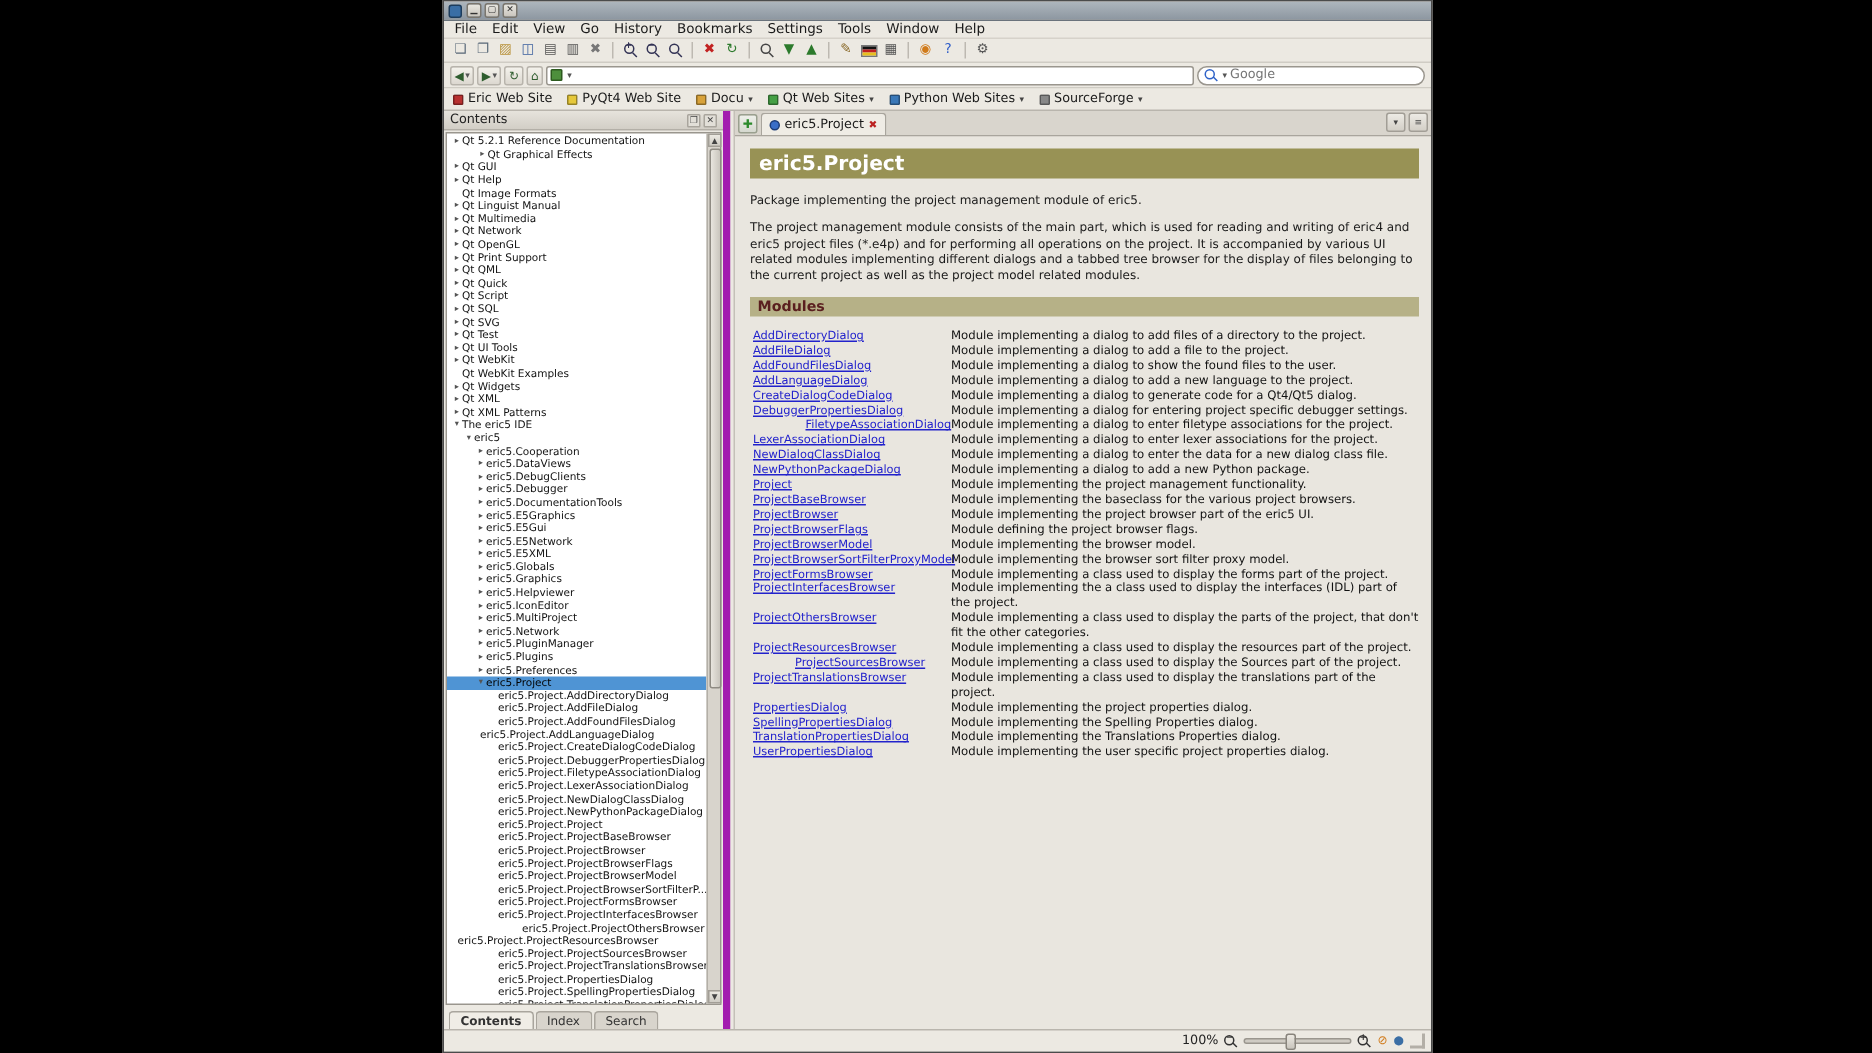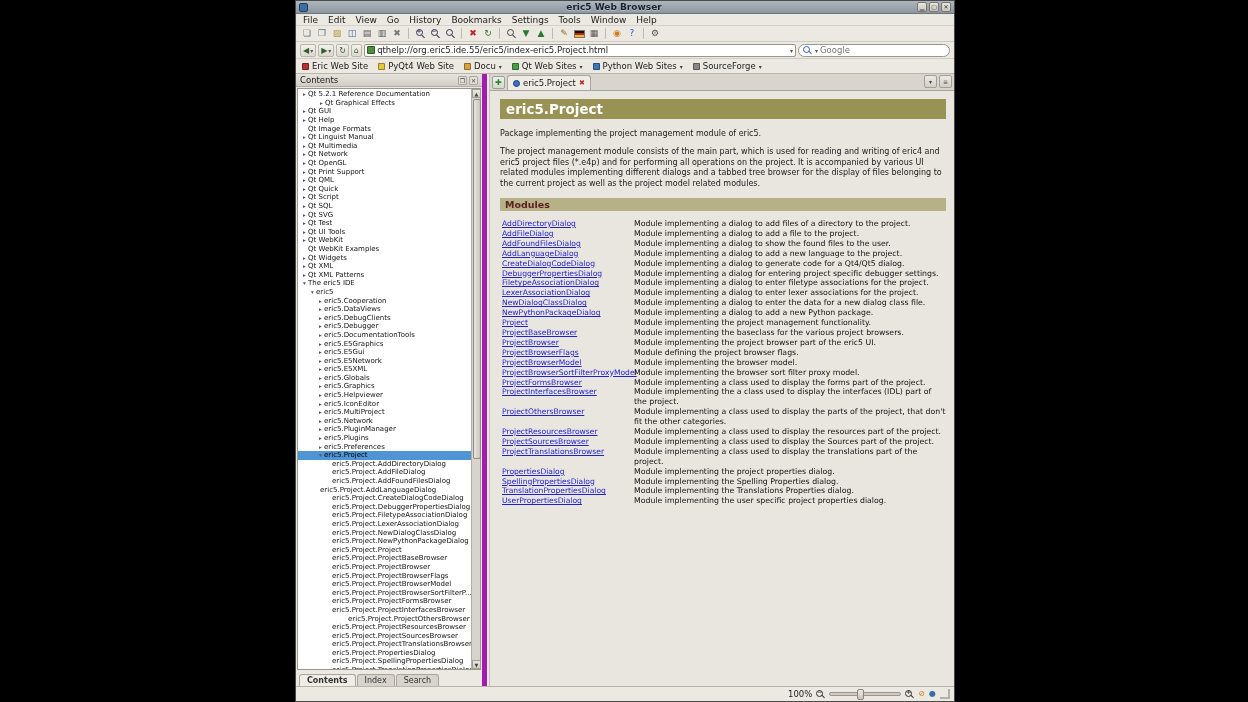--- a/index.html
+++ b/index.html
@@ -121,21 +121,20 @@
   .resize-grip{width:10px;height:10px;border-right:2px solid #b3afa7;border-bottom:2px solid #b3afa7}
 </style>
 </head>
 <body>
 
 <div id="screen">
   <div id="window">
 
     <div class="titlebar">
       <span class="win-icon"></span>
-      <span class="title">eric5 Web Browser</span>
       <span class="win-btns">
         <span class="wbtn">▁</span>
         <span class="wbtn">▢</span>
         <span class="wbtn">✕</span>
       </span>
     </div>
 
     <div class="menubar">
         <span class="menu-item">File</span>
         <span class="menu-item">Edit</span>
@@ -243,21 +242,20 @@
           <span class="nav-caret">▾</span>
         </span>
       <span class="nav-btn">
           <span>↻</span>
         </span>
       <span class="nav-btn">
           <span>⌂</span>
         </span>
       <span class="url-field">
         <span class="url-favicon"></span>
-        <input value="qthelp://org.eric5.ide.55/eric5/index-eric5.Project.html" style="">
         <span class="nav-caret">▾</span>
       </span>
       <span class="search-field">
         <span class="mag"></span>
         <span class="nav-caret">▾</span>
         <input placeholder="Google" style="">
       </span>
     </div>
 
     <div class="bmrow">
@@ -541,21 +539,21 @@
                 <span class="tree-label">eric5.Project.ProjectFormsBrowser</span>
               </div>
               <div class="tree-row" style="padding-left: 27px;">
                 <span class="arrow"></span>
                 <span class="tree-label">eric5.Project.ProjectInterfacesBrowser</span>
               </div>
               <div class="tree-row" style="padding-left: 43px;">
                 <span class="arrow"></span>
                 <span class="tree-label">eric5.Project.ProjectOthersBrowser</span>
               </div>
-              <div class="tree-row" style="padding-left: 27px;">
+              <div class="tree-row" style="">
                 <span class="arrow"></span>
                 <span class="tree-label">eric5.Project.ProjectResourcesBrowser</span>
               </div>
               <div class="tree-row" style="padding-left: 27px;">
                 <span class="arrow"></span>
                 <span class="tree-label">eric5.Project.ProjectSourcesBrowser</span>
               </div>
               <div class="tree-row" style="padding-left: 27px;">
                 <span class="arrow"></span>
                 <span class="tree-label">eric5.Project.ProjectTranslationsBrowser</span>
@@ -612,21 +610,21 @@
               <a class="mod-link" style="color: rgb(34, 34, 204);">AddFileDialog</a>
               <div class="mod-desc">Module implementing a dialog to add a file to the project.</div>
               <a class="mod-link" style="color: rgb(34, 34, 204);">AddFoundFilesDialog</a>
               <div class="mod-desc">Module implementing a dialog to show the found files to the user.</div>
               <a class="mod-link" style="color: rgb(34, 34, 204);">AddLanguageDialog</a>
               <div class="mod-desc">Module implementing a dialog to add a new language to the project.</div>
               <a class="mod-link" style="color: rgb(34, 34, 204);">CreateDialogCodeDialog</a>
               <div class="mod-desc">Module implementing a dialog to generate code for a Qt4/Qt5 dialog.</div>
               <a class="mod-link" style="color: rgb(34, 34, 204);">DebuggerPropertiesDialog</a>
               <div class="mod-desc">Module implementing a dialog for entering project specific debugger settings.</div>
-              <a class="mod-link" style="color: rgb(34, 34, 204);">FiletypeAssociationDialog</a>
+              <a class="mod-link" style="color: rgb(34, 34, 204); margin-left: 35px;">FiletypeAssociationDialog</a>
               <div class="mod-desc">Module implementing a dialog to enter filetype associations for the project.</div>
               <a class="mod-link" style="color: rgb(34, 34, 204);">LexerAssociationDialog</a>
               <div class="mod-desc">Module implementing a dialog to enter lexer associations for the project.</div>
               <a class="mod-link" style="color: rgb(34, 34, 204);">NewDialogClassDialog</a>
               <div class="mod-desc">Module implementing a dialog to enter the data for a new dialog class file.</div>
               <a class="mod-link" style="color: rgb(34, 34, 204);">NewPythonPackageDialog</a>
               <div class="mod-desc">Module implementing a dialog to add a new Python package.</div>
               <a class="mod-link" style="color: rgb(34, 34, 204);">Project</a>
               <div class="mod-desc">Module implementing the project management functionality.</div>
               <a class="mod-link" style="color: rgb(34, 34, 204);">ProjectBaseBrowser</a>
@@ -640,21 +638,21 @@
               <a class="mod-link" style="color: rgb(34, 34, 204);">ProjectBrowserSortFilterProxyModel</a>
               <div class="mod-desc">Module implementing the browser sort filter proxy model.</div>
               <a class="mod-link" style="color: rgb(34, 34, 204);">ProjectFormsBrowser</a>
               <div class="mod-desc">Module implementing a class used to display the forms part of the project.</div>
               <a class="mod-link" style="color: rgb(34, 34, 204);">ProjectInterfacesBrowser</a>
               <div class="mod-desc">Module implementing the a class used to display the interfaces (IDL) part of the project.</div>
               <a class="mod-link" style="color: rgb(34, 34, 204);">ProjectOthersBrowser</a>
               <div class="mod-desc">Module implementing a class used to display the parts of the project, that don't fit the other categories.</div>
               <a class="mod-link" style="color: rgb(34, 34, 204);">ProjectResourcesBrowser</a>
               <div class="mod-desc">Module implementing a class used to display the resources part of the project.</div>
-              <a class="mod-link" style="color: rgb(34, 34, 204);">ProjectSourcesBrowser</a>
+              <a class="mod-link" style="color: rgb(34, 34, 204); margin-left: 28px;">ProjectSourcesBrowser</a>
               <div class="mod-desc">Module implementing a class used to display the Sources part of the project.</div>
               <a class="mod-link" style="color: rgb(34, 34, 204);">ProjectTranslationsBrowser</a>
               <div class="mod-desc">Module implementing a class used to display the translations part of the project.</div>
               <a class="mod-link" style="color: rgb(34, 34, 204);">PropertiesDialog</a>
               <div class="mod-desc">Module implementing the project properties dialog.</div>
               <a class="mod-link" style="color: rgb(34, 34, 204);">SpellingPropertiesDialog</a>
               <div class="mod-desc">Module implementing the Spelling Properties dialog.</div>
               <a class="mod-link" style="color: rgb(34, 34, 204);">TranslationPropertiesDialog</a>
               <div class="mod-desc">Module implementing the Translations Properties dialog.</div>
               <a class="mod-link" style="color: rgb(34, 34, 204);">UserPropertiesDialog</a>

